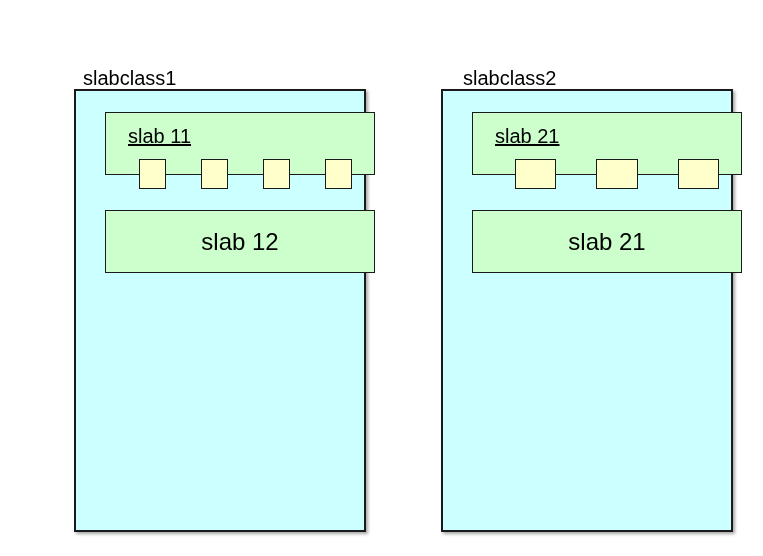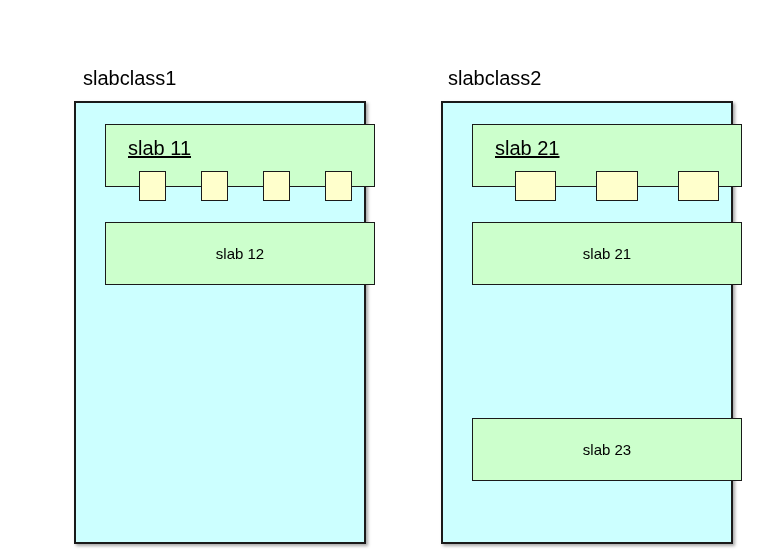--- a/index.html
+++ b/index.html
@@ -20,24 +20,24 @@
   }
   .class-title{
     position:absolute;
     top:34px;
     font-size:20px;
     line-height:22px;
     color:var(--text);
     white-space:nowrap;
   }
   #title-1{left:50px;}
-  #title-2{left:415px;}
+  #title-2{left:430px;}
   .slabclass{
     position:absolute;
-    top:68px;
+    top:56px;
     width:292px;
     height:443px;
     background:var(--container-bg);
     border:2px solid var(--border);
     box-shadow:2px 2px 3px rgba(0,0,0,0.35);
   }
   #class-1{left:41px;}
   #class-2{left:408px;}
   .slab{
     position:absolute;
@@ -59,21 +59,21 @@
     line-height:23px;
     text-decoration:underline;
     white-space:nowrap;
   }
   .slab-center-label{
     position:absolute;
     inset:0;
     display:flex;
     align-items:center;
     justify-content:center;
-    font-size:15px;
+    font-size:24px;
   }
   .chunk-row{
     position:absolute;
     left:0;
     right:0;
     top:24px;
     display:flex;
   }
   .chunk{
     height:30px;
@@ -120,16 +120,13 @@
       <div class="chunk"></div>
       <div class="chunk"></div>
     </div>
   </div>
 
   <div class="slab slab-row-1">
     <span class="slab-center-label">slab 21</span>
   </div>
 
 
-  <div class="slab slab-row-3">
-    <span class="slab-center-label">slab 23</span>
-  </div>
 </div>
 
 </body></html>

